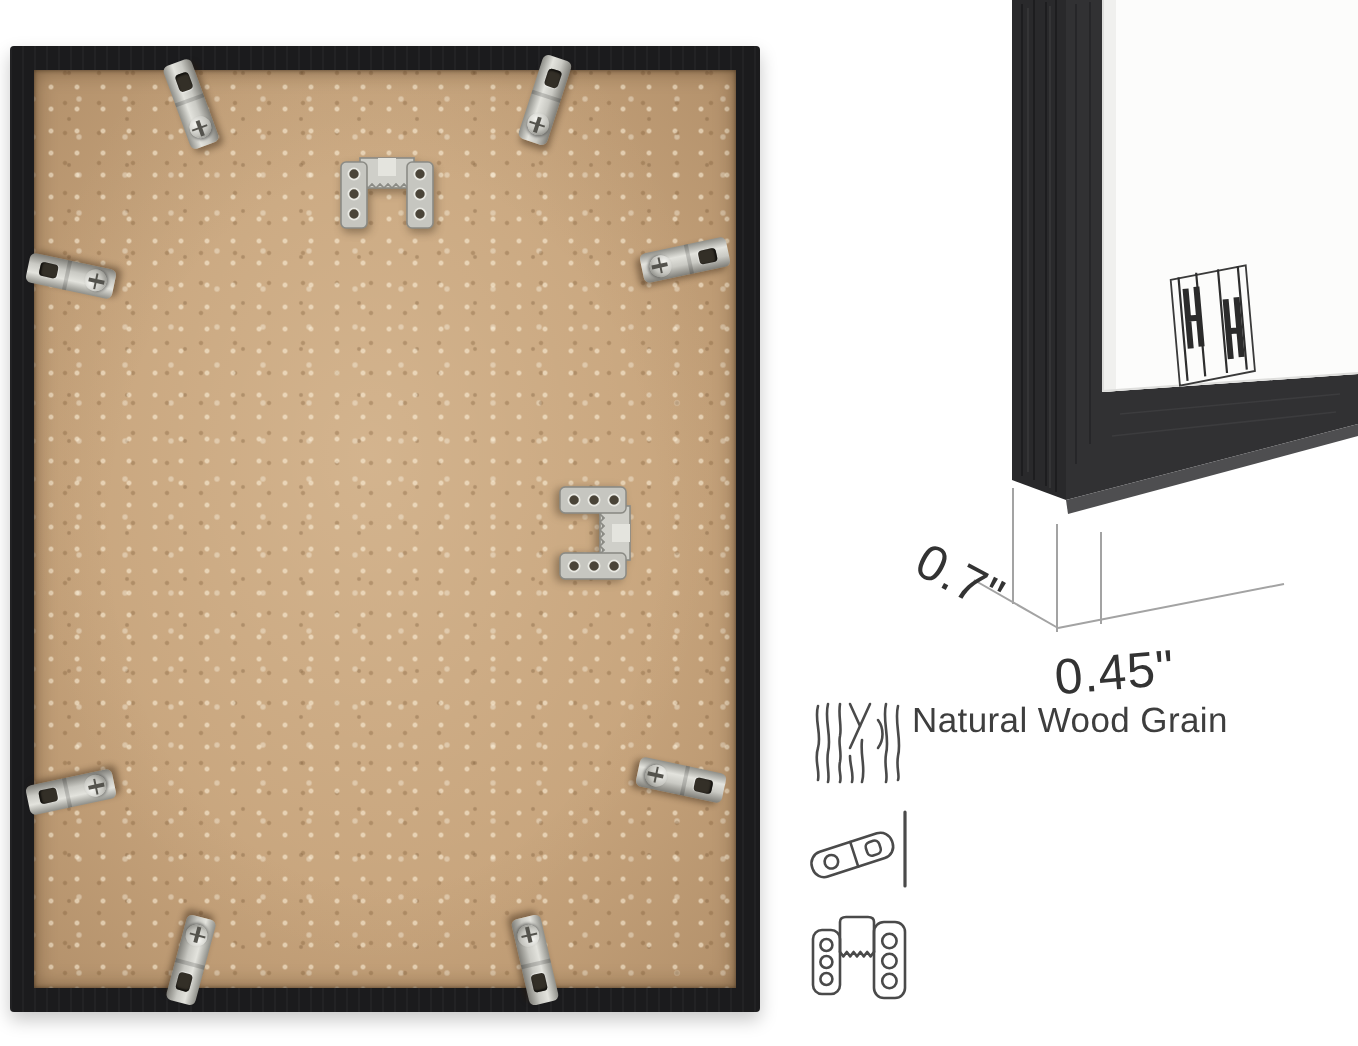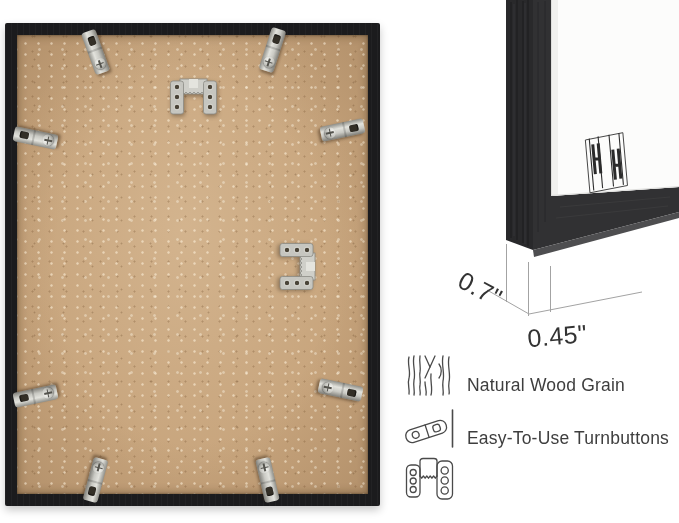--- a/index.html
+++ b/index.html
@@ -40,21 +40,21 @@
 
   .bracket{position:absolute;filter:drop-shadow(1.5px 2px 2px rgba(40,25,10,.38));}
   .bracket-mid{transform:rotate(90deg);transform-origin:center;}
 
   
   .corner-svg{position:absolute;left:420px;top:0;}
   .dim-label{font-family:"Liberation Sans",sans-serif;font-weight:400;fill:#333333;letter-spacing:.5px;}
 
   
   .features{position:absolute;left:404px;top:350px;display:flex;flex-direction:column;gap:7px;}
-  .feature{display:flex;align-items:flex-end;gap:11px;height:46px;}
+  .feature{display:flex;align-items:flex-start;gap:0;height:46px;}
   .f-icon{width:52px;display:flex;justify-content:center;align-items:center;}
   .f-label{font-size:17.5px;color:#3e3e3e;letter-spacing:.2px;white-space:nowrap;}
   .oicon{stroke:#4a4a4a;fill:none;stroke-width:1.3;stroke-linecap:round;stroke-linejoin:round;}
 </style>
 </head>
 <body>
 
 <div class="canvas">
 
   <div class="frame-back">
@@ -219,21 +219,20 @@
         <svg width="52" height="42" viewBox="0 0 52 42" class="oicon">
           <g transform="rotate(-18 22 24)">
             <rect x="1" y="18" width="42" height="13" rx="6"></rect>
             <line x1="23" y1="18" x2="23" y2="31"></line>
             <circle cx="11" cy="24.5" r="3.4"></circle>
             <rect x="29.5" y="21" width="7" height="7" rx="2.4"></rect>
           </g>
           <line x1="48.5" y1="3" x2="48.5" y2="40" stroke-width="1.6"></line>
         </svg>
       </div>
-      <div class="f-label">Easy-To-Use Turnbuttons</div>
     </div>
 
     <div class="feature">
       <div class="f-icon">
         <svg width="52" height="46" viewBox="0 0 52 46" class="oicon">
           <path d="M16,20 L16,5 Q16,2.5 19,2.5 L30,2.5 Q33,2.5 33,5 L33,20"></path>
           <path d="M16,20 l1.7,2.2 1.7,-2.2 1.7,2.2 1.7,-2.2 1.7,2.2 1.7,-2.2 1.7,2.2 1.7,-2.2 1.7,2.2 1.7,-2.2"></path>
           <rect x="2.5" y="9" width="13.5" height="32" rx="4.5"></rect>
           <circle cx="9.2" cy="16.5" r="3"></circle>
           <circle cx="9.2" cy="25" r="3"></circle>

